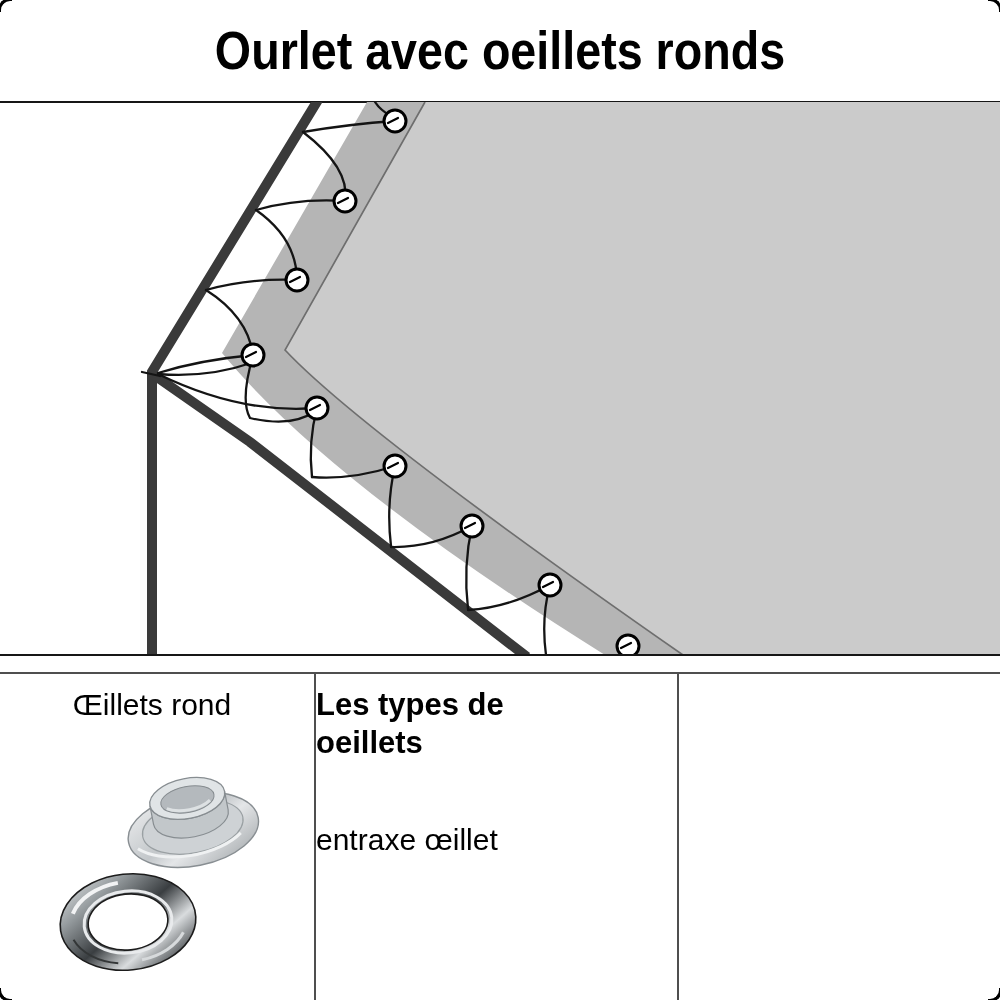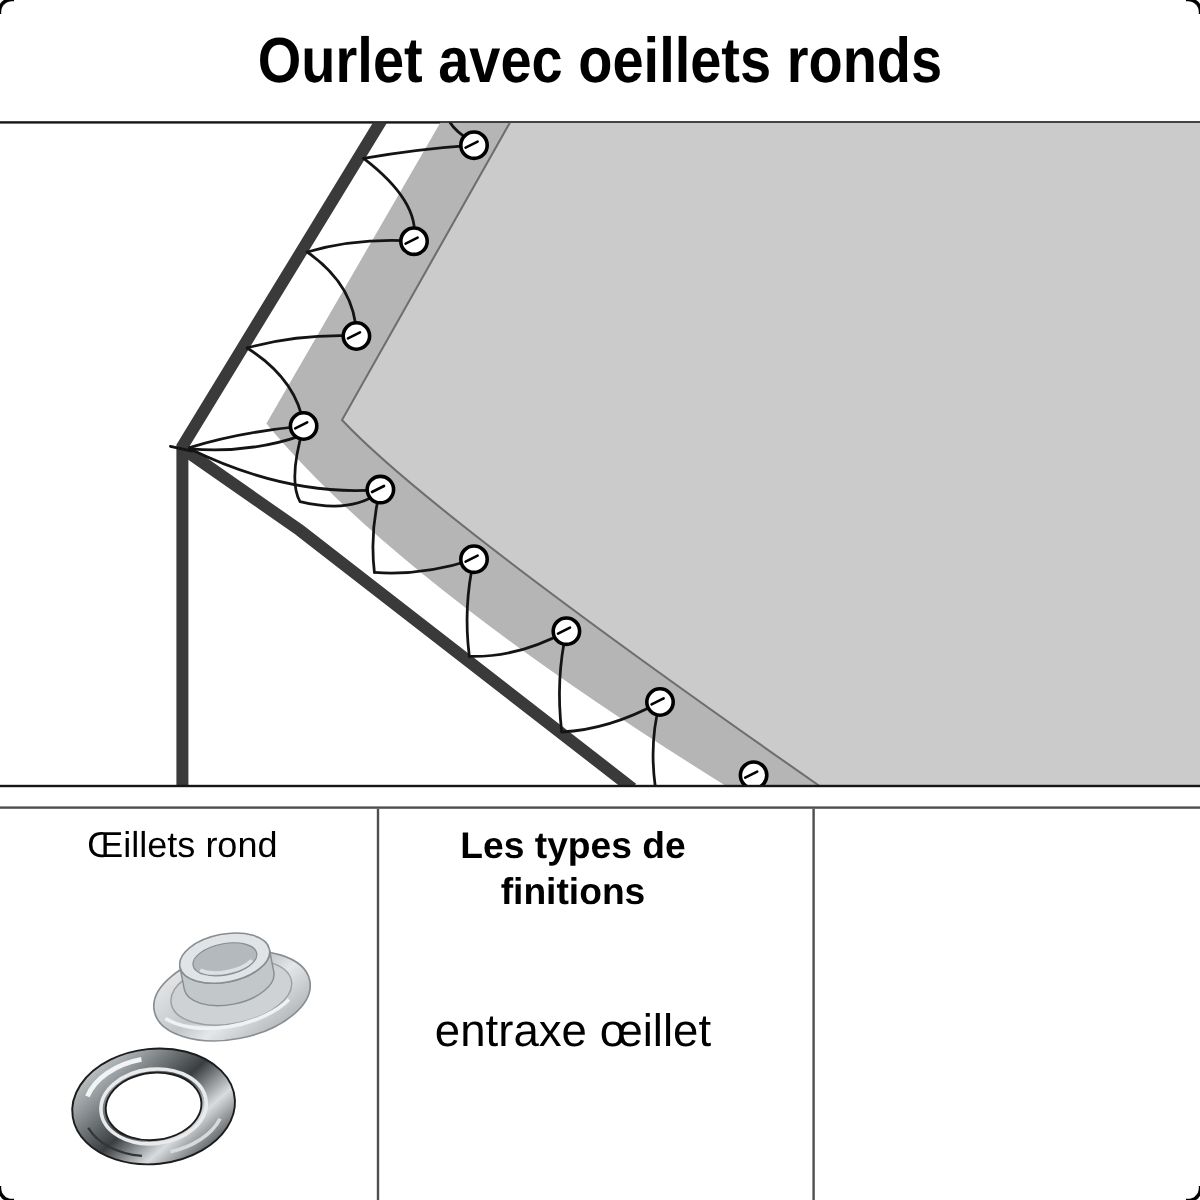--- a/index.html
+++ b/index.html
@@ -27,23 +27,23 @@
   .tarp{fill:var(--tarp,#cbcbcb);}
   .band{fill:var(--hem-band,#b5b5b5);}
   .hem-edge{fill:none;stroke:var(--hem-edge-line,#6e6e6e);stroke-width:1.7px;}
   .frame{fill:none;stroke:var(--frame,#3a3a3a);stroke-width:10px;stroke-linecap:butt;}
   .cord{fill:none;stroke:var(--cord,#141414);stroke-width:2.3px;stroke-linecap:round;}
   .eyelet{fill:var(--eyelet-fill,#fff);stroke:var(--eyelet-stroke,#000);stroke-width:3px;}
   .eyelet-tick{stroke:var(--eyelet-stroke,#000);stroke-width:2.2px;stroke-linecap:round;}
 
   .col-left-label{position:absolute;top:688px;left:0;width:304px;text-align:center;
                   font-size:30px;line-height:34px;}
-  .col-middle{position:absolute;left:316px;top:686px;width:323px;text-align:center;}
+  .col-middle{position:absolute;left:316px;top:686px;width:323px;text-align:left;}
   .col-middle .heading{font-weight:bold;font-size:31px;line-height:38px;}
-  .col-middle .body{margin-top:79px;font-size:38px;line-height:38px;}
+  .col-middle .body{margin-top:59px;font-size:30px;line-height:38px;}
   .photo{position:absolute;display:block;}
   .photo.grommet{left:118px;top:768px;width:148px;height:106px;}
   .photo.washer{left:52px;top:868px;width:152px;height:108px;}
 </style>
 </head>
 <body>
 
 <div class="page">
 
   <div class="corner tl"></div>
@@ -153,21 +153,21 @@
       <ellipse cx="76" cy="54" rx="44" ry="31" fill="none" stroke="#e8eaec" stroke-width="3"></ellipse>
       <path fill="none" stroke="#f2f3f4" stroke-width="4" d="M22,40 A58,40 0 0 1 70,14"></path>
       <path fill="none" stroke="#d7dadc" stroke-width="3" d="M130,70 A58,40 0 0 1 86,93"></path>
       <path fill="none" stroke="#333637" stroke-width="2" d="M20,66 A60,42 0 0 0 62,94"></path>
     </g>
   </svg>
 
   <div class="col-middle">
     <div class="heading">
       <div>Les types de</div>
-      <div>finitions</div>
+      <div>oeillets</div>
     </div>
     <div class="body">
       <div>entraxe œillet</div>
     </div>
   </div>
 
   <div></div>
 
 </div>
 

